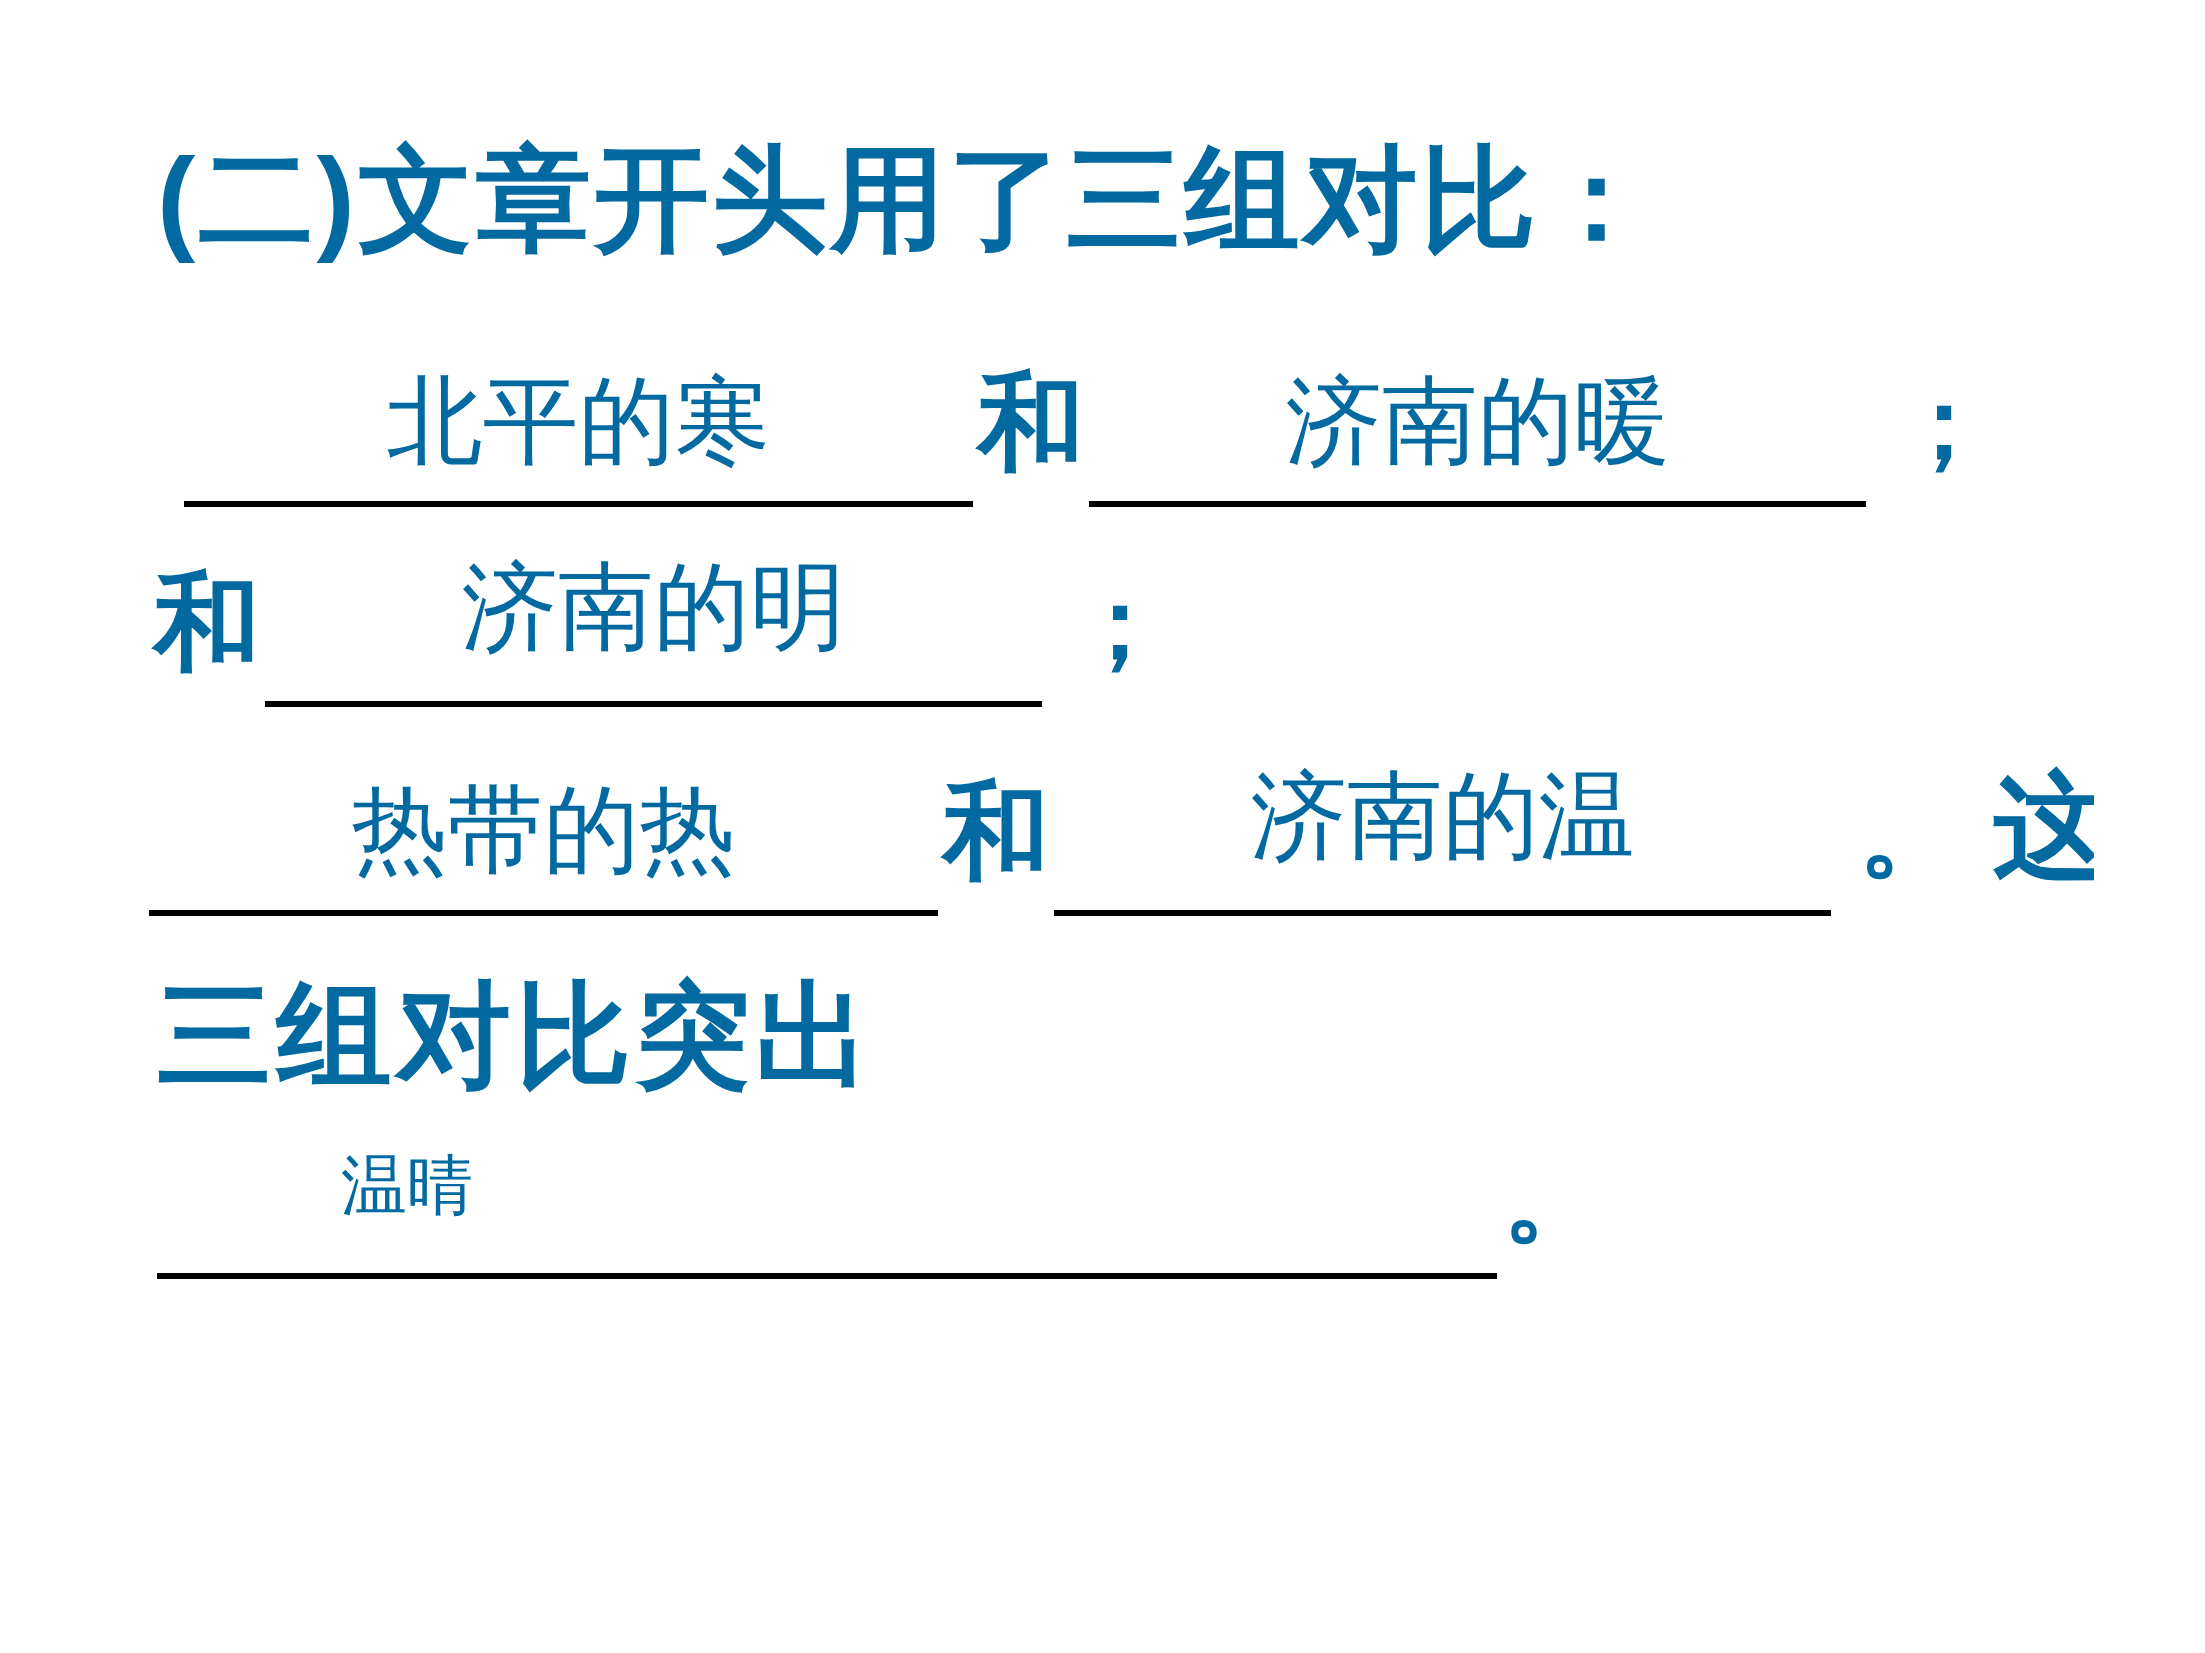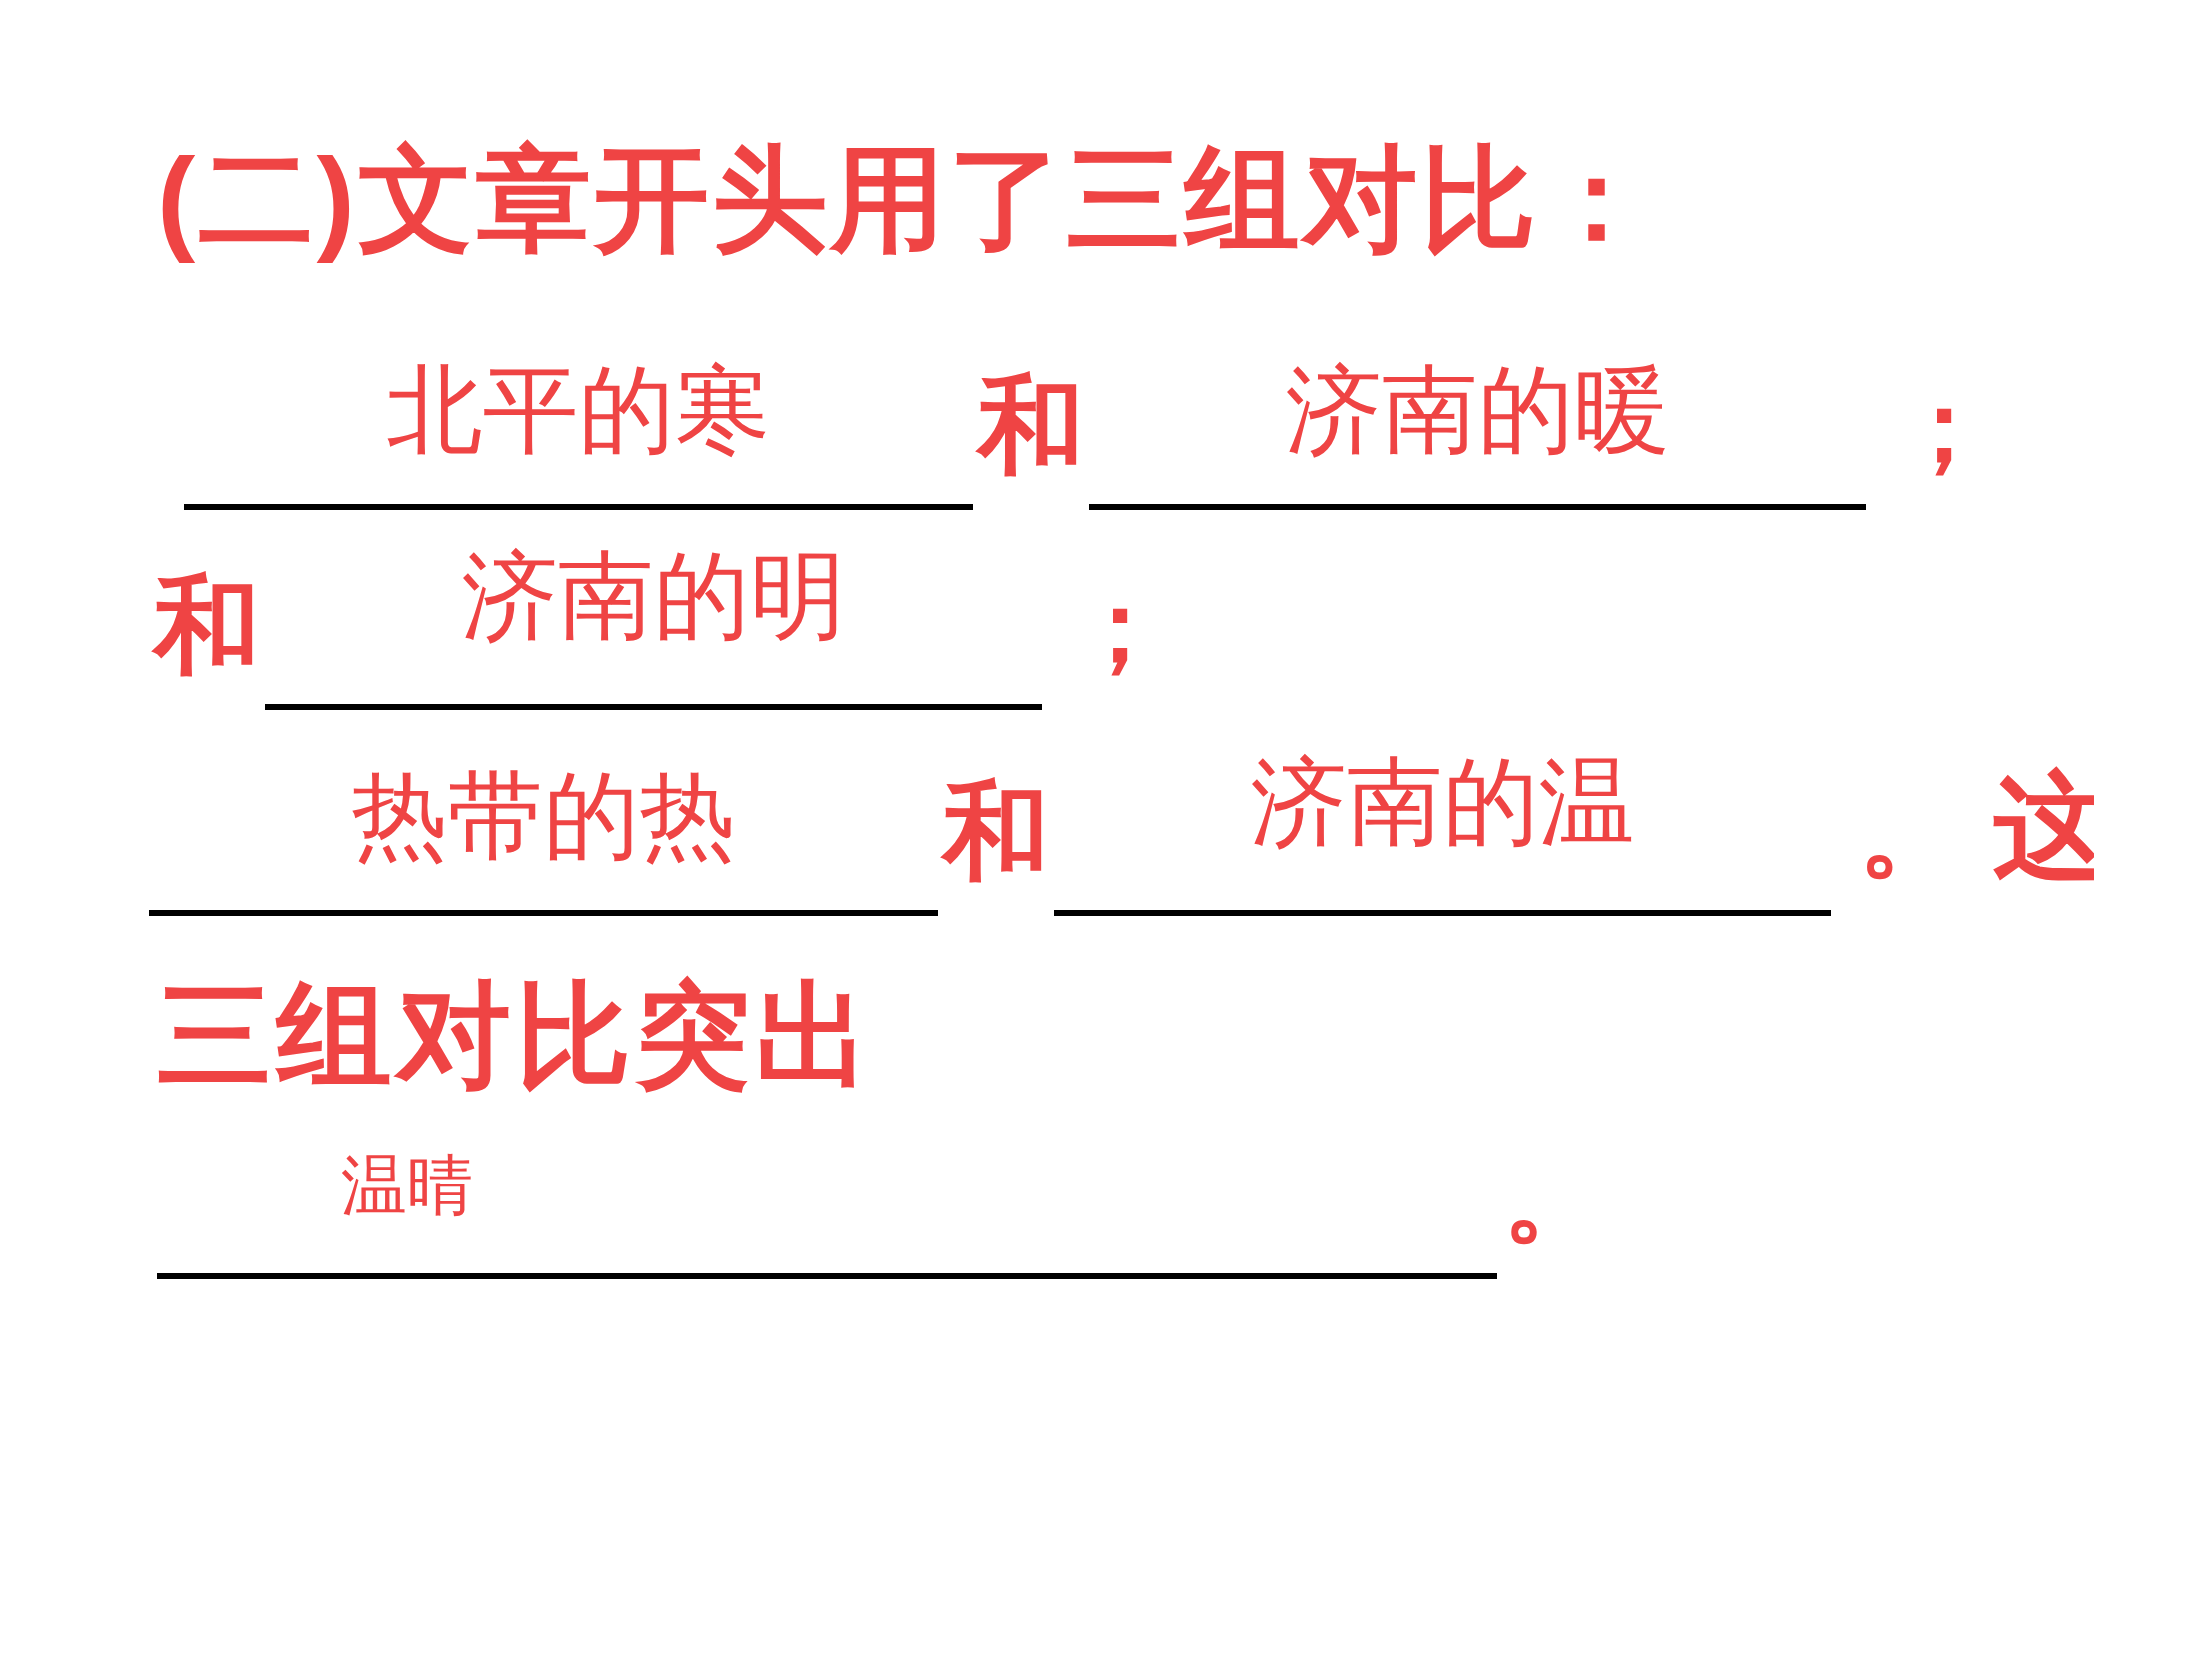--- a/index.html
+++ b/index.html
@@ -5,21 +5,21 @@
   html, body {
     margin: 0;
     padding: 0;
     background: #ffffff;
   }
   .slide {
     position: relative;
     width: 2094px;
     height: 1654px;
     background: #ffffff;
-    color: #ef4444;
+    color: #0369a1;
     font-family: "Liberation Sans", sans-serif;
     overflow: hidden;
   }
   .title {
     position: absolute;
     left: 157px;
     top: 123px;
     font-size: 115px;
     font-weight: bold;
     letter-spacing: 3.1px;
@@ -35,21 +35,21 @@
   .row-2 { left: 149px; top: 551px; }
   .row-3 { left: 149px; top: 750px; }
   .blank {
     display: inline-block;
     border-bottom: 6.9px solid #000000;
     text-align: center;
     font-family: "Liberation Serif", serif;
     font-size: 96px;
     font-weight: normal;
     line-height: 1.25;
-    padding-bottom: 33px;
+    padding-bottom: 19px;
     vertical-align: bottom;
   }
   .blank-left  { width: 789px; }
   .blank-right { width: 777px; }
   .row-2 .blank-right .answer,
   .row-3 .blank-right .answer {
     position: relative;
     top: -13.8px;
   }
   .conjunction {

